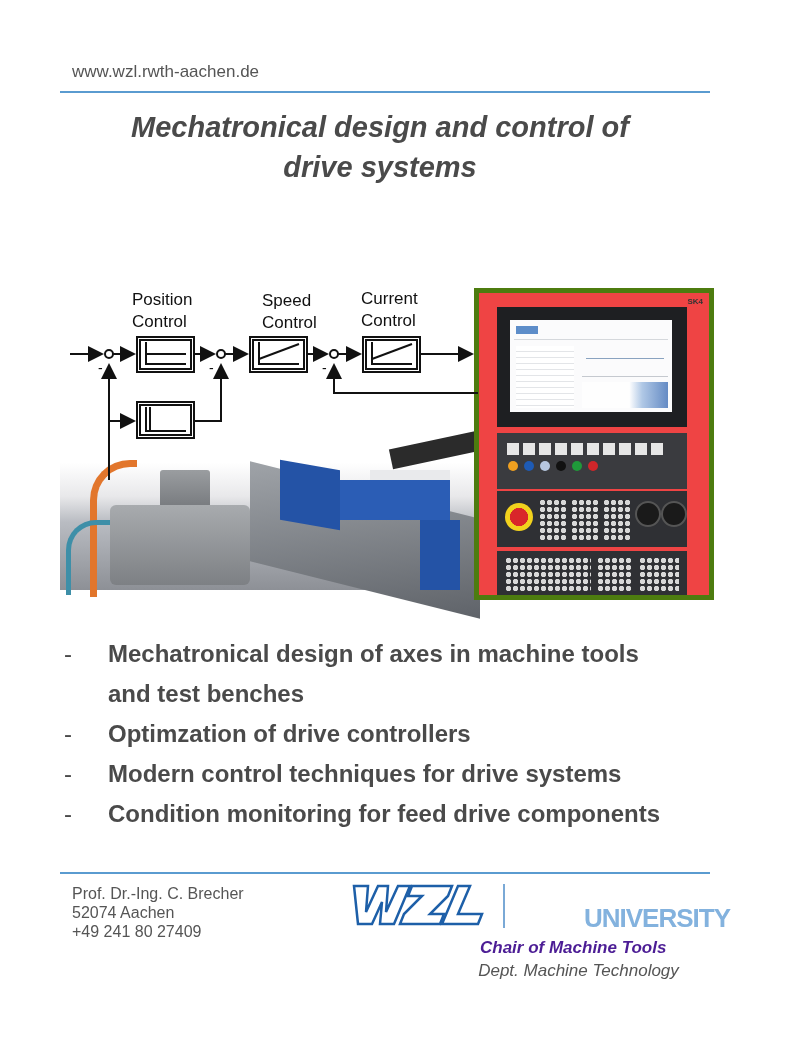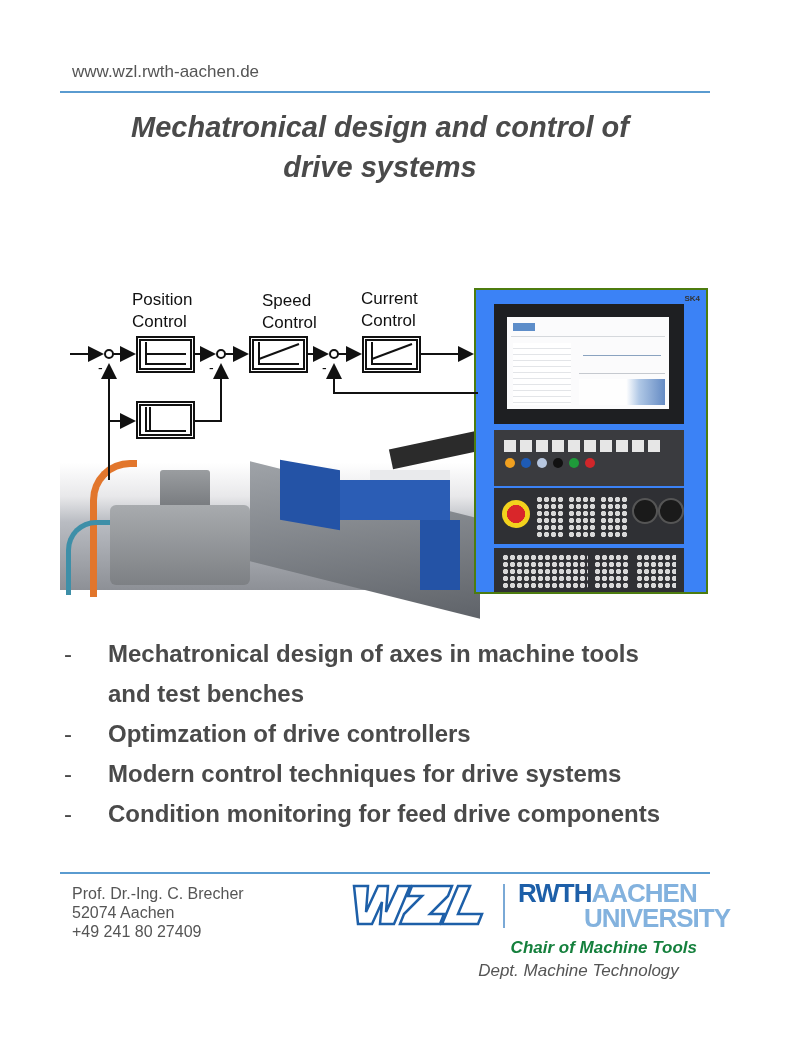--- a/index.html
+++ b/index.html
@@ -27,21 +27,21 @@
            border-radius: 30px 0 0 0; }
   .gantry { position: absolute; left: 190px; top: 210px; width: 230px; height: 100px;
             background: linear-gradient(160deg,#9fa3a8,#5f6369); transform: skewY(14deg); }
   .blue1 { position: absolute; left: 220px; top: 185px; width: 60px; height: 60px; background: #2453a6; transform: skewY(10deg); }
   .blue2 { position: absolute; left: 280px; top: 200px; width: 110px; height: 40px; background: #2b5db5; }
   .blue3 { position: absolute; left: 360px; top: 240px; width: 40px; height: 70px; background: #2453a6; }
   .plate { position: absolute; left: 310px; top: 190px; width: 80px; height: 22px; background: #e9eaec; }
   .chain { position: absolute; left: 330px; top: 160px; width: 90px; height: 20px; background: #2b2b2b; transform: rotate(-12deg); }
 
   .cabinet { position: absolute; left: 414px; top: 8px; width: 230px; height: 302px;
-             background: #3b82f6; border: 2px solid #4d7c0f; }
+             background: #ef4444; border: 5px solid #4d7c0f; }
   .sk4 { position: absolute; right: 6px; top: 4px; font-size: 8px; color: #333; font-weight: bold; }
   .bezel { position: absolute; left: 18px; top: 14px; width: 190px; height: 120px; background: #1e1f22; }
   .screen { position: absolute; left: 13px; top: 13px; width: 162px; height: 92px; background: #fbfbfc; }
   .scr-chart1 { position: absolute; left: 72px; top: 28px; width: 86px; height: 28px;
                 border-bottom: 1px solid #c5c9cf; }
   .scr-chart1::before { content:""; position:absolute; left:4px; right:4px; top:10px; height:1px; background:#8aa3c0; }
   .scr-chart2 { position: absolute; left: 72px; top: 62px; width: 86px; height: 26px;
                 background: linear-gradient(90deg, #fff 55%, #9dbbe0 70%, #3f6fb6 100%); opacity: .8; }
   .scr-left { position: absolute; left: 6px; top: 26px; width: 58px; height: 62px;
               background: repeating-linear-gradient(180deg,#fff 0 5px,#e3e5e8 5px 6px); }
@@ -69,21 +69,21 @@
 
   .rule-bottom { left: 60px; top: 872px; width: 650px; }
   .contact { left: 72px; top: 884px; font-size: 16px; line-height: 19px; color: #555; }
   .logos { left: 350px; top: 880px; width: 350px; height: 60px; }
   .wzl { position: absolute; left: 0; top: 2px; width: 140px; height: 46px; }
   .sep { position: absolute; left: 153px; top: 4px; width: 2px; height: 44px; background: #7aa9d6; }
   .rwth { position: absolute; left: 168px; top: 0px; font-size: 26px; font-weight: bold; line-height: 26px; letter-spacing: -1px; }
   .rwth .dark { color: #1d5fa8; }
   .rwth .light { color: #83b2de; }
   .univ { position: absolute; left: 234px; top: 25px; font-size: 26px; font-weight: bold; color: #83b2de; letter-spacing: -1px; line-height: 26px; }
-  .chair { left: 480px; top: 938px; width: 217px; text-align: right; font-size: 17px; font-weight: bold; font-style: italic; color: #15803d; }
+  .chair { left: 480px; top: 938px; width: 217px; text-align: left; font-size: 17px; font-weight: bold; font-style: italic; color: #4c1d95; }
   .dept { left: 460px; top: 961px; width: 237px; text-align: center; font-size: 17px; font-style: italic; color: #555; }
 </style>
 </head>
 <body>
 
 <div class="abs url">www.wzl.rwth-aachen.de</div>
 <div class="abs rule rule-top"></div>
 <div class="abs title">
   <div>Mechatronical design and control of</div>
   <div>drive systems</div>
@@ -243,18 +243,17 @@
 
 <div class="abs logos">
   <svg class="wzl" viewBox="0 0 140 46">
     <g fill="#fff" stroke="#1d5fa8" stroke-width="2.5" stroke-linejoin="miter">
       <path d="M4,4 L18,4 L16,30 L28,4 L38,4 L36,30 L48,4 L60,4 L44,42 L30,42 L32,20 L22,42 L8,42 Z"></path>
       <path d="M62,4 L102,4 L98,14 L80,32 L94,32 L90,42 L50,42 L54,32 L72,14 L58,14 Z"></path>
       <path d="M108,4 L120,4 L108,32 L132,32 L128,42 L92,42 Z"></path>
     </g>
   </svg>
   <div class="sep"></div>
-  <div class="rwth"><span class="dark">RWTH</span><span class="light">AACHEN</span></div>
   <div class="univ">UNIVERSITY</div>
 </div>
 
 <div class="abs chair">Chair of Machine Tools</div>
 <div class="abs dept">Dept. Machine Technology</div>
 
 </body></html>

